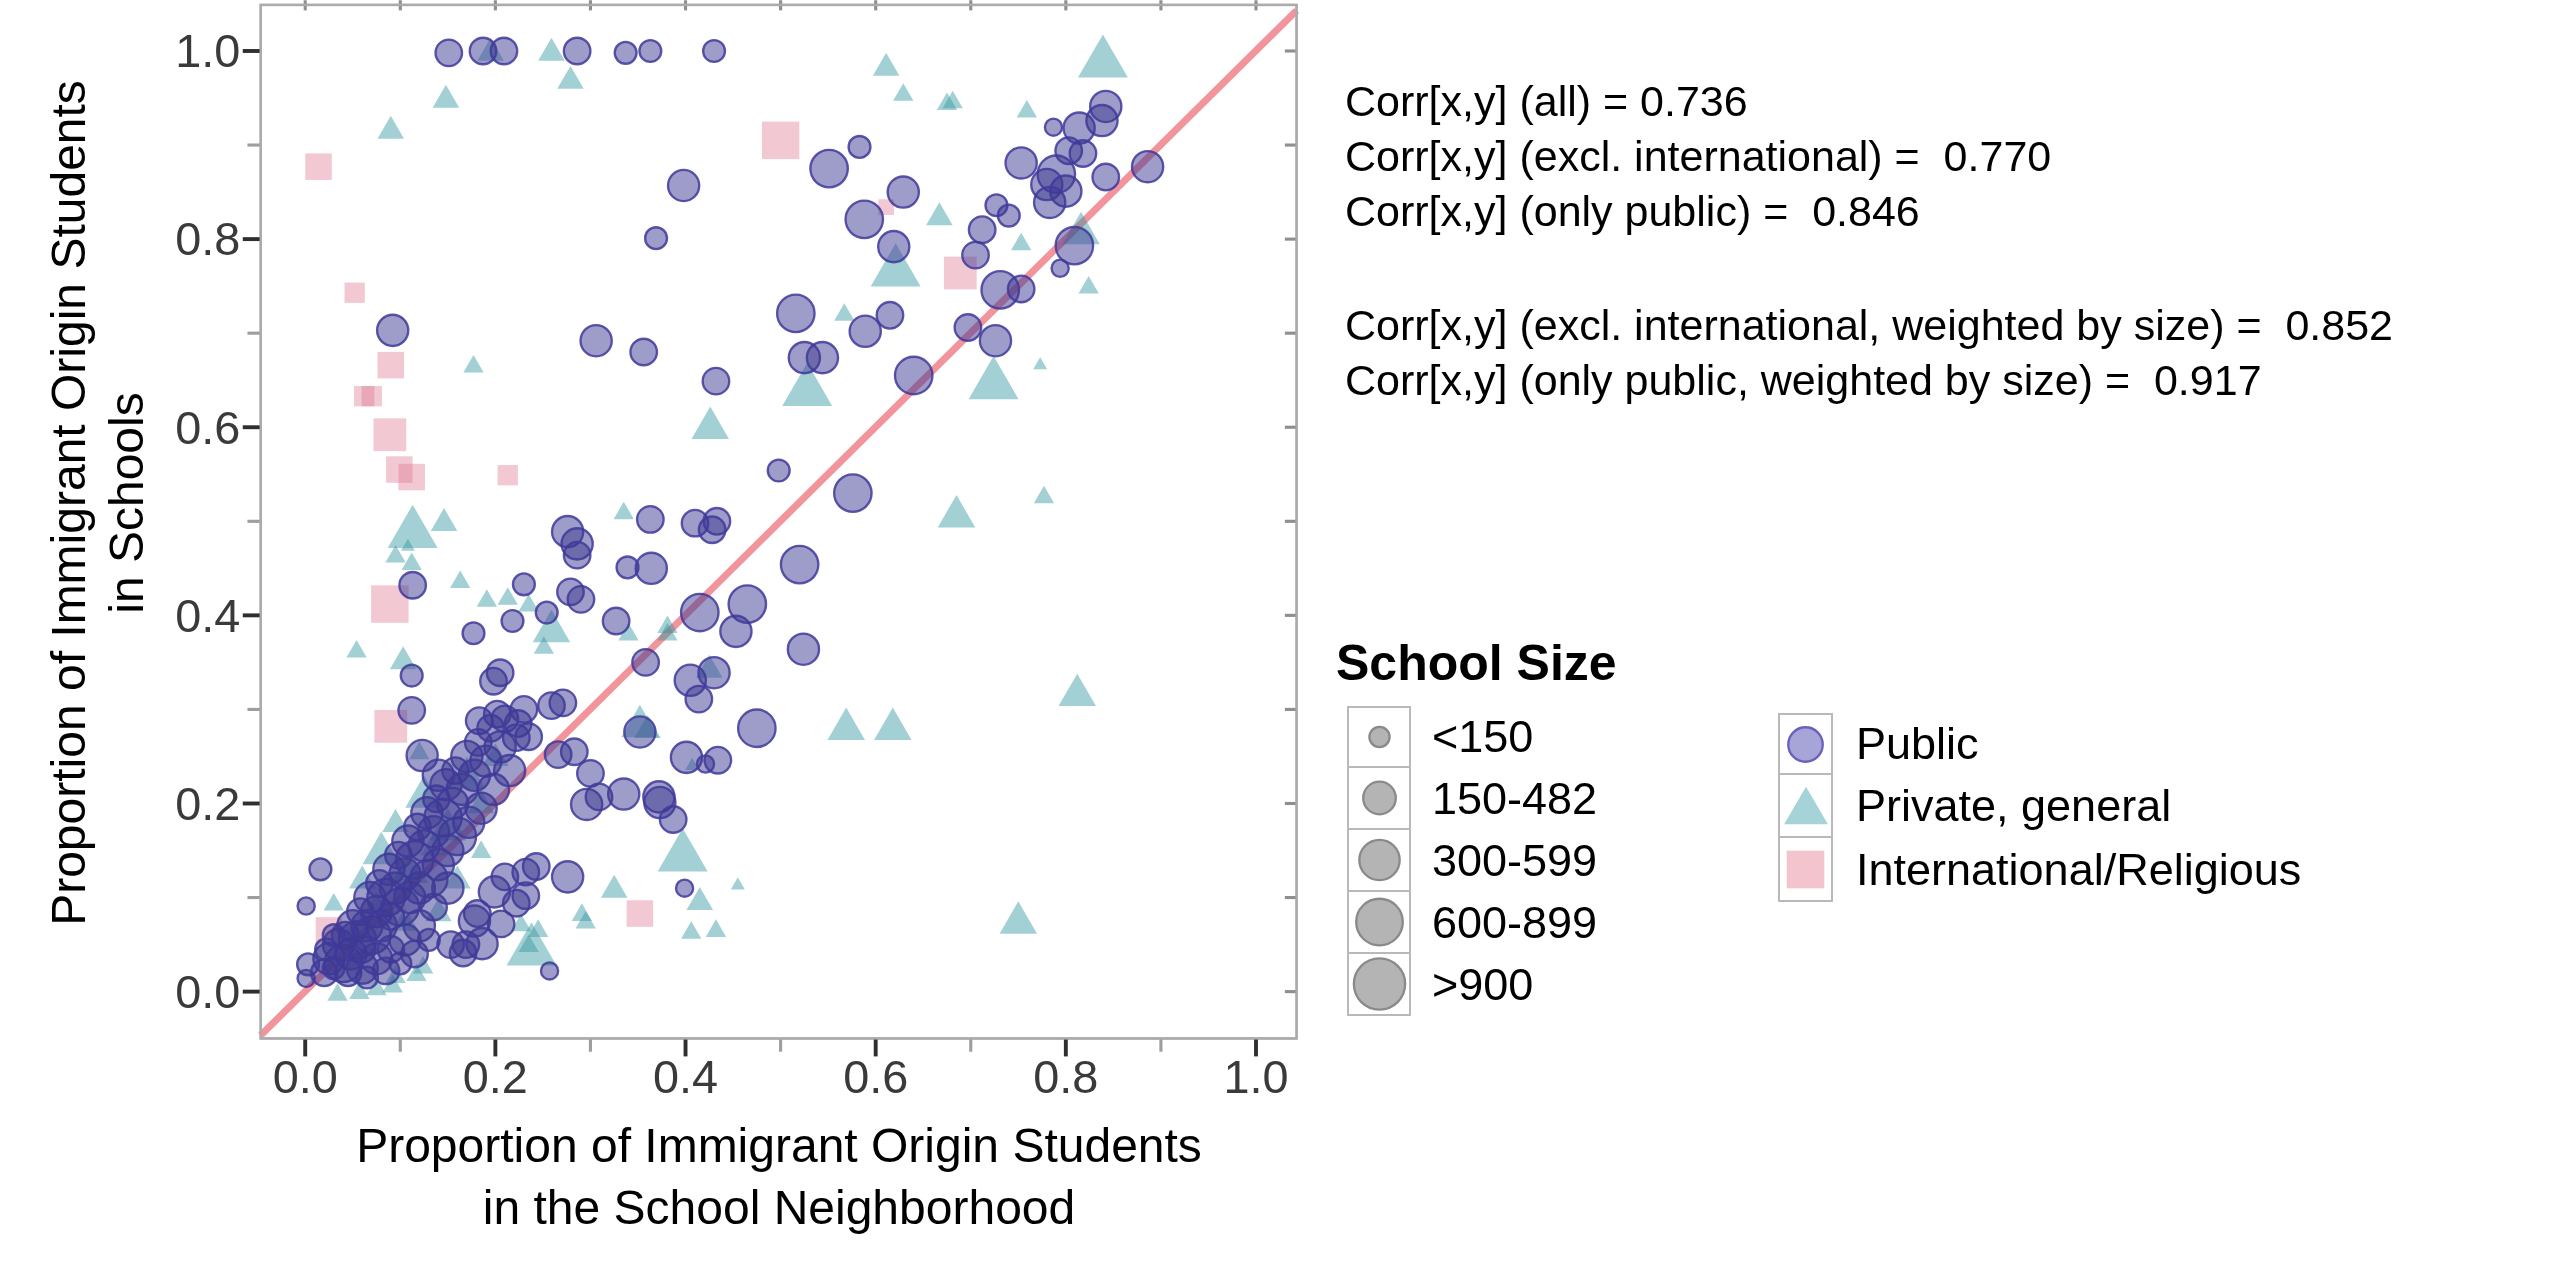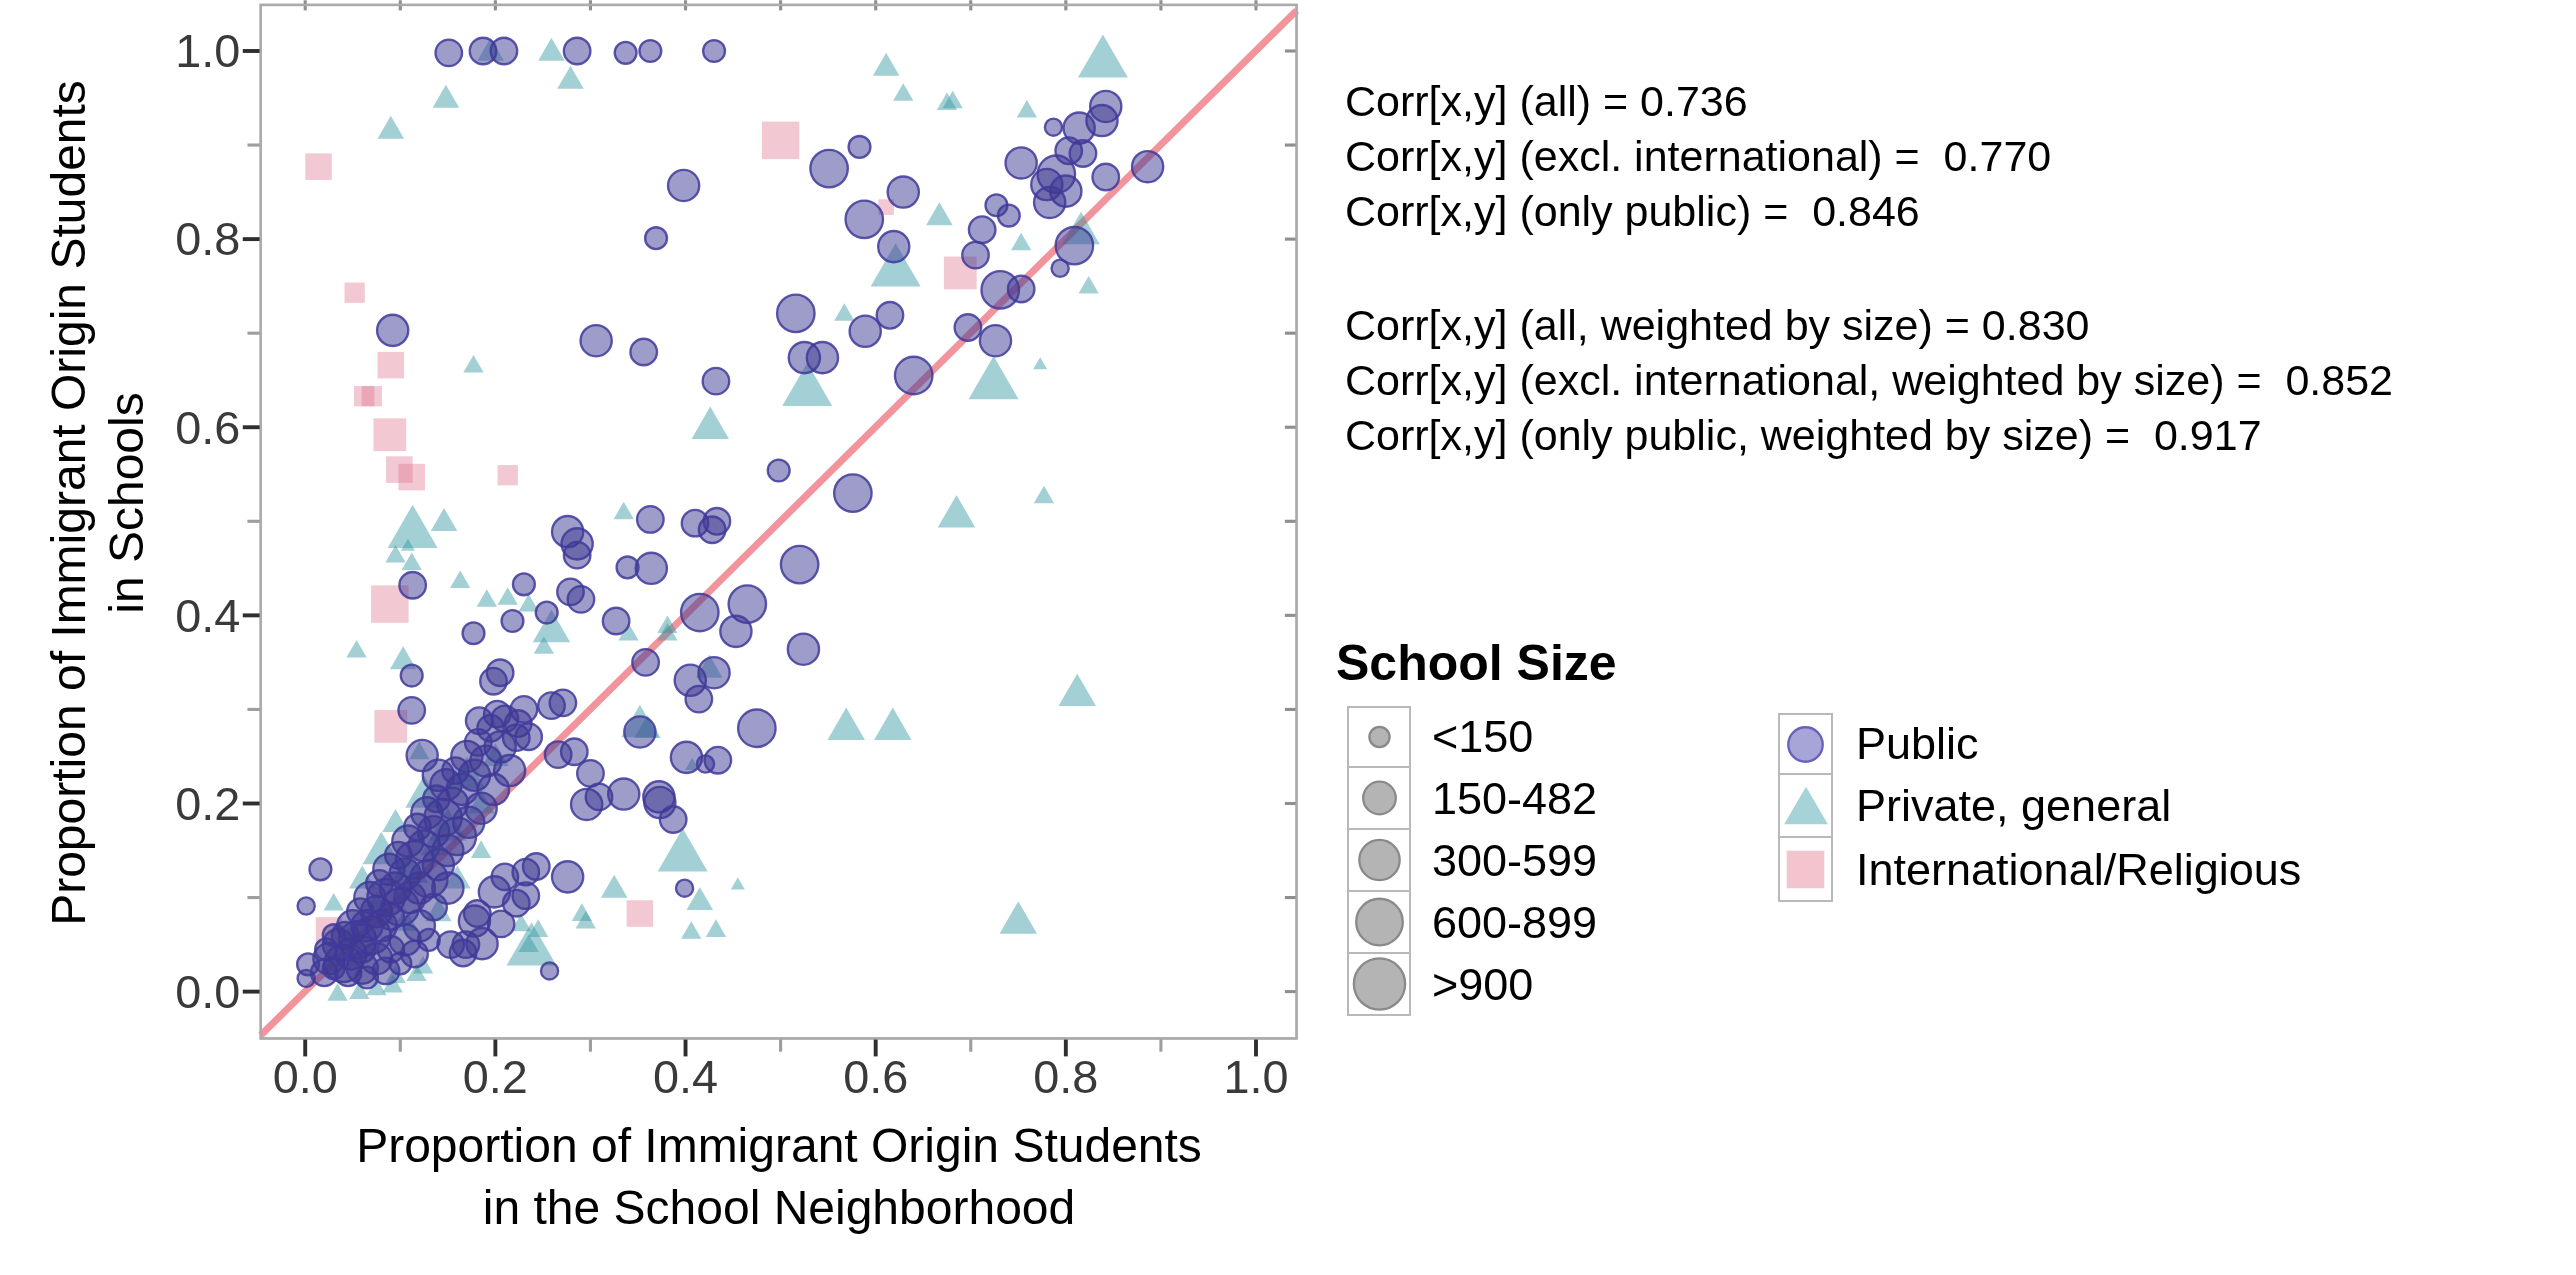--- a/index.html
+++ b/index.html
@@ -391,21 +391,20 @@
     <div>Proportion of Immigrant Origin Students</div>
     <div>in Schools</div>
   </div>
 
   <div class="abs" id="corr-group1" style="left:1345px;top:74px;">
       <div class="corr-line">Corr[x,y] (all) = 0.736</div>
       <div class="corr-line">Corr[x,y] (excl. international) =  0.770</div>
       <div class="corr-line">Corr[x,y] (only public) =  0.846</div>
     </div>
   <div class="abs" id="corr-group2" style="left:1345px;top:298px;">
-      <div class="corr-line">Corr[x,y] (all, weighted by size) = 0.830</div>
       <div class="corr-line">Corr[x,y] (excl. international, weighted by size) =  0.852</div>
       <div class="corr-line">Corr[x,y] (only public, weighted by size) =  0.917</div>
     </div>
 
   <div class="abs legend-title" style="left:1336px;top:634px;">School Size</div>
   <div class="abs" id="size-legend-keys" style="left:1347px;top:706px;width:64px;">
       <div class="legend-cell" style="width: 64px; height: 62px;">
         <svg width="59" height="58" viewBox="0 0 76 74">
           <circle cx="38" cy="37" r="13" fill="#b4b4b4" stroke="#8a8a8a" stroke-width="3"></circle>
         </svg>

